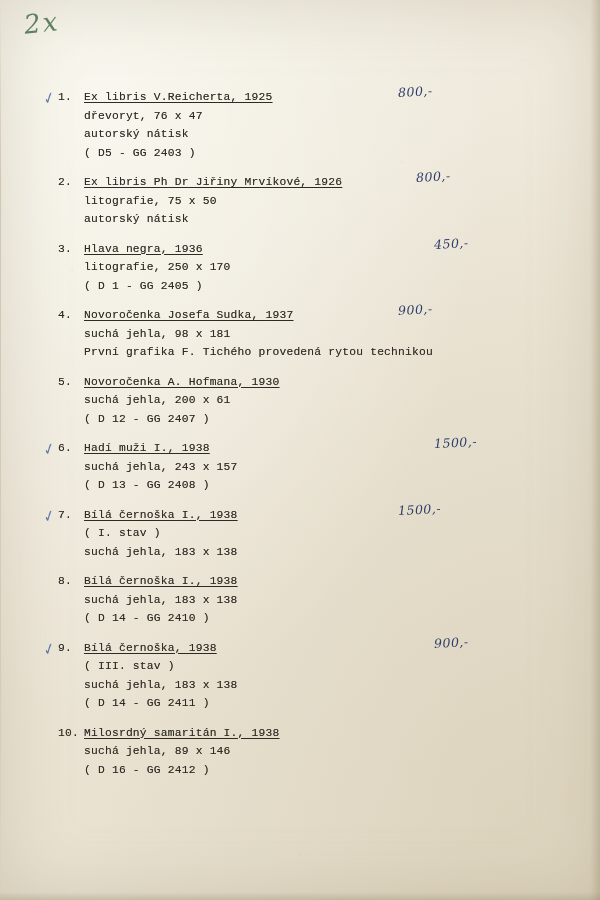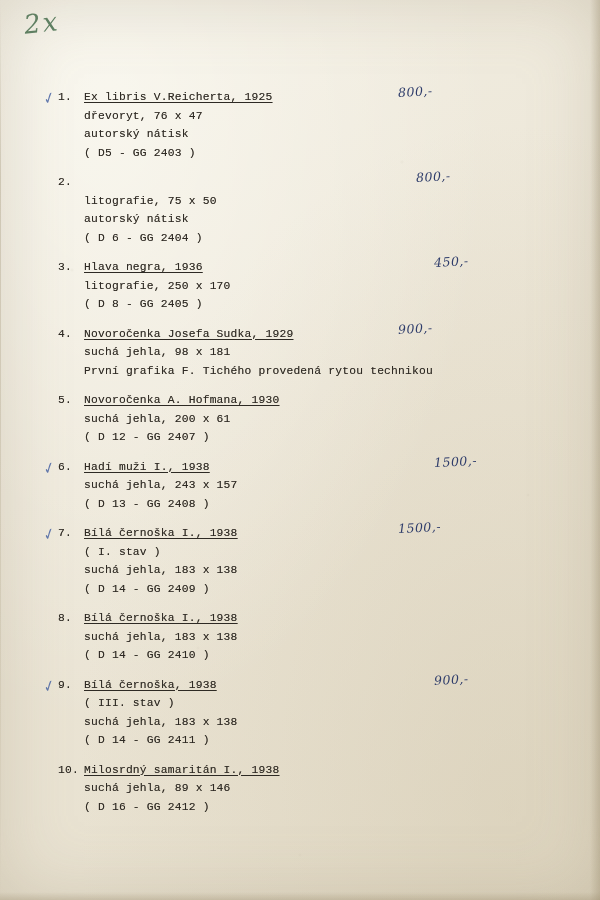--- a/index.html
+++ b/index.html
@@ -155,34 +155,33 @@
   <div class="entries" id="entries">
       <div class="entry">
         <span class="check">✓</span>
         <div class="line title-line"><span class="num">1.</span><span class="title">Ex libris V.Reicherta, 1925</span></div>
         <div class="price" style="left: 340px; top: -4px;">800,-</div>
         <div class="line indent">dřevoryt, 76 x 47</div>
         <div class="line indent">autorský nátisk</div>
         <div class="line indent">( D5 - GG 2403 )</div>
       </div>
       <div class="entry">
-        <div class="line title-line"><span class="num">2.</span></div>
+        <div class="line title-line"><span class="num">2.</span><span class="title">Ex libris Ph Dr Jiřiny Mrvíkové, 1926</span></div>
         <div class="price" style="left: 358px; top: -4px;">800,-</div>
         <div class="line indent">litografie, 75 x 50</div>
         <div class="line indent">autorský nátisk</div>
-        <div class="line indent">( D 6 - GG 2404 )</div>
       </div>
       <div class="entry">
         <div class="line title-line"><span class="num">3.</span><span class="title">Hlava negra, 1936</span></div>
         <div class="price" style="left: 376px; top: -4px;">450,-</div>
         <div class="line indent">litografie, 250 x 170</div>
-        <div class="line indent">( D 8 - GG 2405 )</div>
-      </div>
-      <div class="entry">
-        <div class="line title-line"><span class="num">4.</span><span class="title">Novoročenka Josefa Sudka, 1929</span></div>
+        <div class="line indent">( D 1 - GG 2405 )</div>
+      </div>
+      <div class="entry">
+        <div class="line title-line"><span class="num">4.</span><span class="title">Novoročenka Josefa Sudka, 1937</span></div>
         <div class="price" style="left: 340px; top: -4px;">900,-</div>
         <div class="line indent">suchá jehla, 98 x 181</div>
         <div class="line indent">První grafika F. Tichého provedená rytou technikou</div>
       </div>
       <div class="entry">
         <div class="line title-line"><span class="num">5.</span><span class="title">Novoročenka A. Hofmana, 1930</span></div>
         <div class="line indent">suchá jehla, 200 x 61</div>
         <div class="line indent">( D 12 - GG 2407 )</div>
       </div>
       <div class="entry">
@@ -191,21 +190,20 @@
         <div class="price" style="left: 376px; top: -4px;">1500,-</div>
         <div class="line indent">suchá jehla, 243 x 157</div>
         <div class="line indent">( D 13 - GG 2408 )</div>
       </div>
       <div class="entry">
         <span class="check">✓</span>
         <div class="line title-line"><span class="num">7.</span><span class="title">Bílá černoška I., 1938</span></div>
         <div class="price" style="left: 340px; top: -4px;">1500,-</div>
         <div class="line indent">( I. stav )</div>
         <div class="line indent">suchá jehla, 183 x 138</div>
-        <div class="line indent">( D 14 - GG 2409 )</div>
       </div>
       <div class="entry">
         <div class="line title-line"><span class="num">8.</span><span class="title">Bílá černoška I., 1938</span></div>
         <div class="line indent">suchá jehla, 183 x 138</div>
         <div class="line indent">( D 14 - GG 2410 )</div>
       </div>
       <div class="entry">
         <span class="check">✓</span>
         <div class="line title-line"><span class="num">9.</span><span class="title">Bílá černoška, 1938</span></div>
         <div class="price" style="left: 376px; top: -4px;">900,-</div>

